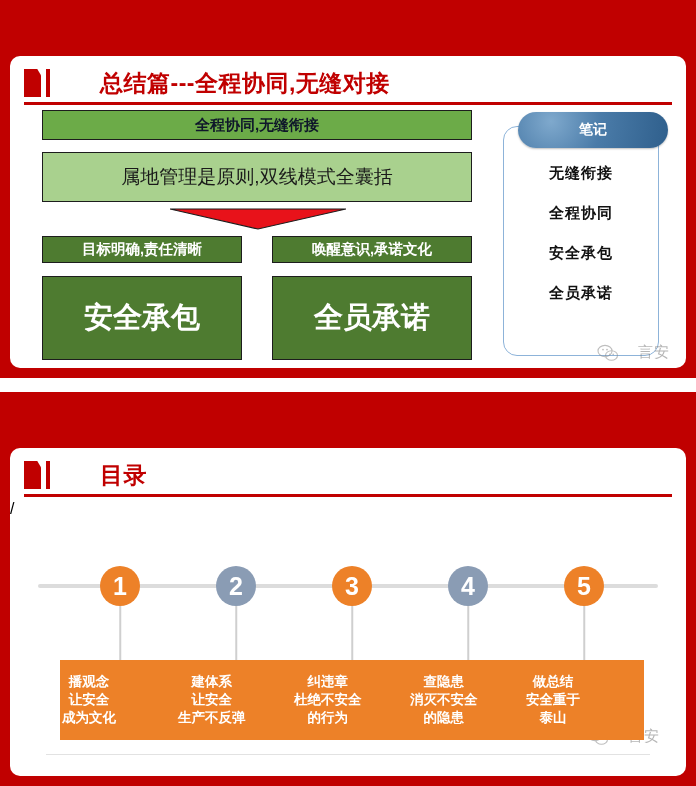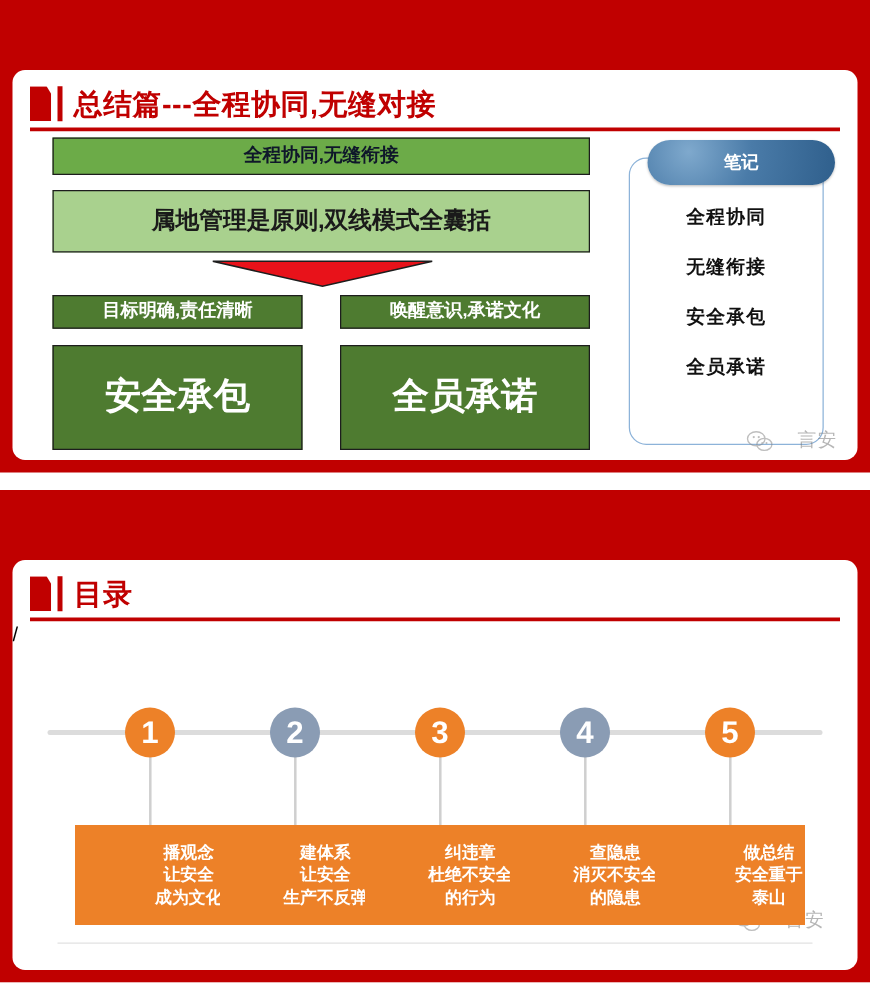--- a/index.html
+++ b/index.html
@@ -63,20 +63,21 @@
     background: #c00000;
     margin-right: 9px;
     flex: 0 0 auto;
   }
   .head-title {
     color: #c00000;
     font-size: 23px;
     font-weight: bold;
     letter-spacing: .5px;
     white-space: nowrap;
+    margin-left: 41px;
   }
   .head-rule {
     position: absolute;
     left: 14px;
     right: 14px;
     top: 46px;
     height: 3px;
     background: #c00000;
   }
 
@@ -91,21 +92,21 @@
     align-items: center;
     justify-content: center;
     text-align: center;
     line-height: 1.1;
   }
   .box-mid   { background: #6cab48; color:#0f172a; }
   .box-light { background: #a9d18e; color:#1a1a1a; }
   .box-dark  { background: #4e7b30; color:#ffffff; }
 
   #b-top    { left: 32px; top: 2px;   width: 430px; height: 30px; font-size: 15px; font-weight: bold; }
-  #b-main   { left: 32px; top: 44px;  width: 430px; height: 50px; font-size: 19px; font-weight: bold; }
+  #b-main   { left: 32px; top: 44px;  width: 430px; height: 50px; font-size: 19px; font-weight: normal; }
   #b-left1  { left: 32px; top: 128px; width: 200px; height: 27px; font-size: 14.5px; font-weight: bold; }
   #b-right1 { left: 262px; top: 128px; width: 200px; height: 27px; font-size: 14.5px; font-weight: bold; }
   #b-left2  { left: 32px; top: 168px; width: 200px; height: 84px; font-size: 29px; font-weight: bold; }
   #b-right2 { left: 262px; top: 168px; width: 200px; height: 84px; font-size: 29px; font-weight: bold; }
 
   .arrow-down {
     position: absolute;
     left: 160px;
     top: 100px;
     width: 176px;
@@ -205,21 +206,21 @@
     top: 160px;
     width: 120px;
     min-height: 80px;
     background: #ed8128;
     color: #ffffff;
     font-size: 13.5px;
     font-weight: bold;
     line-height: 1.32;
     display: flex;
     align-items: center;
-    justify-content: flex-end;
+    justify-content: flex-start;
     text-align: center;
     padding: 6px 2px;
     box-sizing: border-box;
     z-index: 2;
   }
   .bottom-rule {
     position: absolute;
     left: 36px;
     right: 36px;
     top: 254px;
@@ -274,22 +275,22 @@
 
         <div class="box box-dark" id="b-right1">唤醒意识,承诺文化</div>
 
         <div class="box box-dark" id="b-left2">安全承包</div>
 
         <div class="box box-dark" id="b-right2">全员承诺</div>
 
         <div class="notes"></div>
         <div class="notes-tab">笔记</div>
         <div class="notes-list">
+          <div>无缝衔接</div>
           <div>全程协同</div>
-          <div>无缝衔接</div>
           <div>安全承包</div>
           <div>全员承诺</div>
         </div>
 
       </div>
 
       <div class="watermark" id="wm-1">
         <svg width="22" height="18" viewBox="0 0 22 18">
           <ellipse cx="8" cy="7" rx="7" ry="5.6" fill="none" stroke="#8a8a8a" stroke-width="1.1"></ellipse>
           <circle cx="6" cy="5.6" r="0.9" fill="#8a8a8a"></circle>

